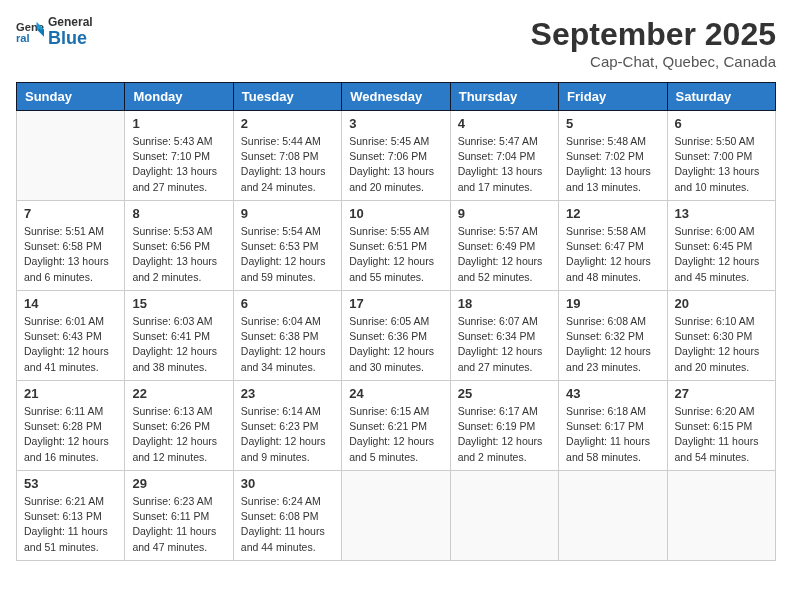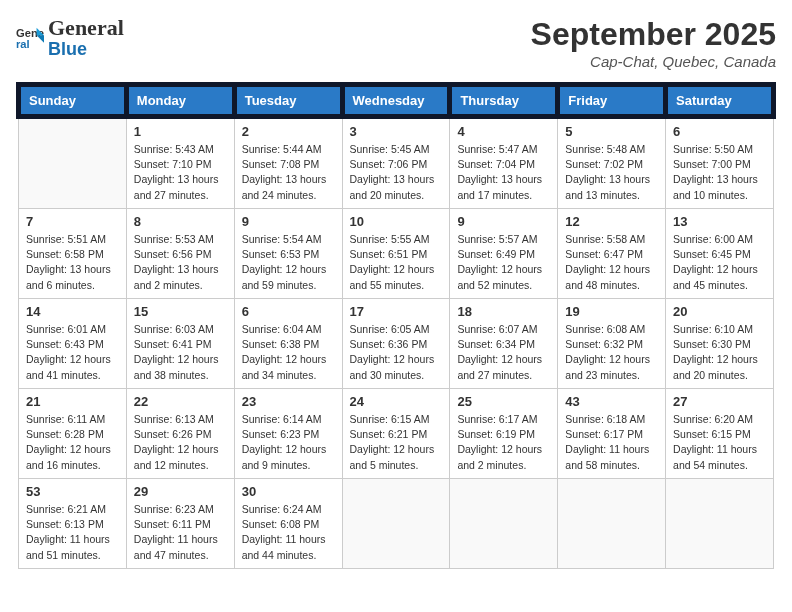--- a/index.html
+++ b/index.html
@@ -30,35 +30,34 @@
       margin-left: 24px;
     }
     .month-title {
       font-size: 32px;
       font-weight: bold;
       color: #333;
     }
     .subtitle {
       font-size: 15px;
       color: #555;
-      font-style: italic;
     }
     .calendar {
       width: 100%;
       border-collapse: collapse;
       border: 1px solid #ccc;
     }
     .calendar th {
       background-color: #2a7ac7;
       color: #fff;
       font-size: 13px;
       font-weight: bold;
       padding: 6px 8px;
       text-align: left;
-      border: 5px solid #0f172a;
+      border: 1px solid #0f172a;
     }
     .calendar td {
       border: 1px solid #ccc;
       vertical-align: top;
       padding: 5px 7px;
       width: 108px;
       height: 90px;
     }
     .day-num {
       font-size: 13px;
@@ -81,21 +80,21 @@
 
 <div class="header">
   <div class="logo">
     <svg class="logo-icon" viewBox="0 0 30 30">
       <text x="0" y="14" font-size="12" font-weight="bold" fill="#333">Gene</text>
       <text x="0" y="26" font-size="12" font-weight="bold" fill="#1a6faf">ral</text>
       <polygon points="22,4 30,12 22,12" fill="#1a9ad6"></polygon>
       <polygon points="22,12 30,12 30,20" fill="#0d7ab5"></polygon>
     </svg>
     <div>
-      <div style="font-size:22px;font-weight:bold;color:#333;line-height:1.1;font-family:Liberation Serif, serif;">
+      <div style="font-size:12px;font-weight:bold;color:#333;line-height:1.1;">
         <span style="color:#333;">General</span>
       </div>
       <div style="font-size:18px;font-weight:bold;line-height:1.1;">
         <span style="color:#1a6faf;text-align:center;">Blue</span>
       </div>
     </div>
   </div>
   <div class="title-block">
     <div class="month-title">September 2025</div>
     <div class="subtitle">Cap-Chat, Quebec, Canada</div>

